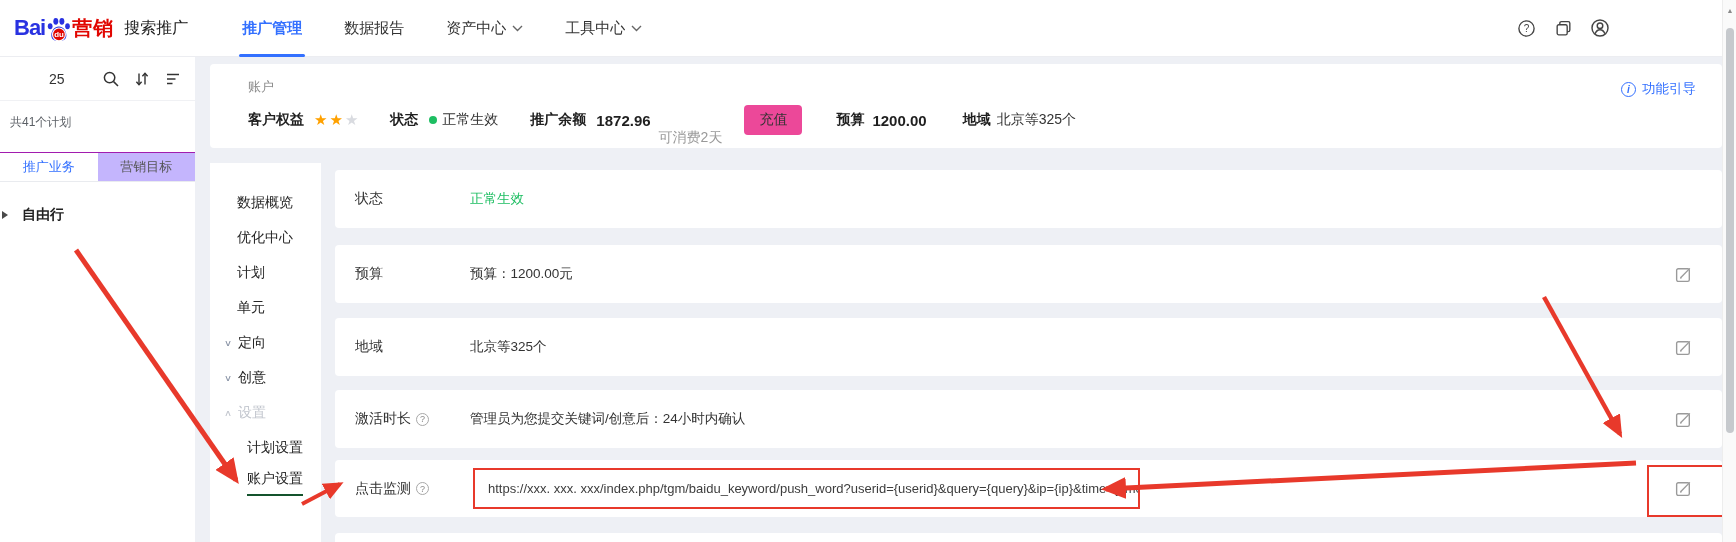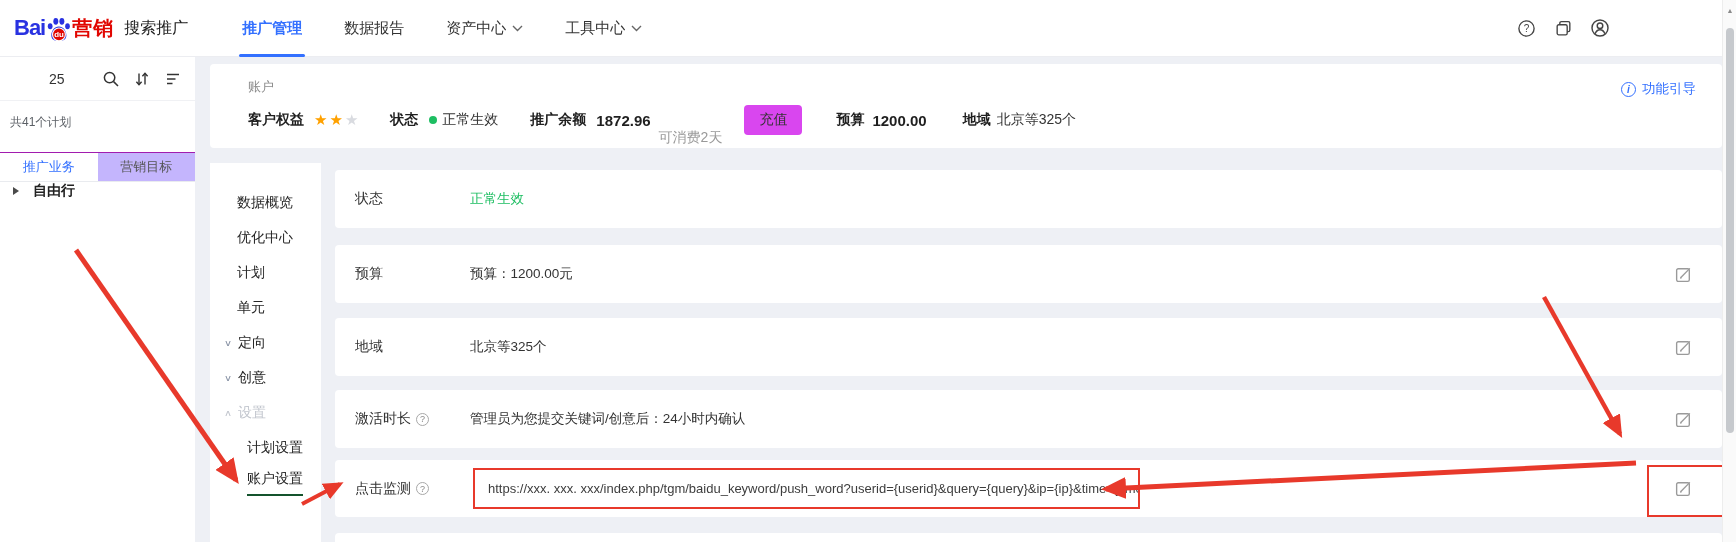--- a/index.html
+++ b/index.html
@@ -27,36 +27,36 @@
   
   .sidebar { position:absolute; left:0; top:57px; width:195px; bottom:0; background:#fff; z-index:1; }
   .sb-toolbar { height:44px; display:flex; align-items:center; border-bottom:1px solid #f0f1f4; padding:0 13px; }
   .sb-count { margin-left:36px; font-size:14px; color:#333; }
   .sb-tools { margin-left:auto; display:flex; align-items:center; gap:12px; }
   .sb-tool { width:19px; height:19px; cursor:pointer; display:flex; align-items:center; justify-content:center; }
   .sb-total { font-size:12px; color:#5c6066; margin:13px 0 21px 10px; }
   .sb-tabs { display:flex; height:30px; background:#c4b5fd; border-top:1px solid #a21caf; border-bottom:1px solid #e9ebef;font-family:Liberation Serif, serif; }
   .sb-tab { flex:1; display:flex; align-items:center; justify-content:center; font-size:13px; color:#555; cursor:pointer; }
   .sb-tab.active { background:#fff; color:#3370FF; }
-  .sb-tree { display:flex; align-items:center; padding-left:13px; cursor:pointer; }
+  .sb-tree { margin-top:24px; display:flex; align-items:center; padding-left:2px; cursor:pointer; }
   .tree-caret { width:0; height:0; border-left:6px solid #4a4a4a; border-top:4.5px solid transparent;
     border-bottom:4.5px solid transparent; margin-right:14px; }
   .tree-label { font-size:14px; font-weight:bold; color:#222; }
   
   .account-card { position:absolute; left:210px; top:64px; width:1512px; height:84px;
     background:#fff; border-radius:4px; }
   .account-title { position:absolute; left:38px; top:14px; font-size:13px; color:#8c8c8c; }
   .account-row { position:absolute; left:38px; top:40px; height:32px; display:flex; align-items:center; font-size:14px; }
   .b { font-weight:bold; color:#1f1f1f; }
   .star { font-size:15px; color:#FFA100; letter-spacing:2px; }
   .star.dim { color:#d9dbe0; }
   .gdot { width:8px; height:8px; border-radius:50%; background:#1DBE62; display:inline-block; }
   .num { font-weight:bold; font-size:15px; color:#1f1f1f; }
   .note { color:#999;margin-top:35px; }
-  .recharge-btn { height:30px; padding:0 15px; background:#d946ef; border:none; border-radius:4px;
+  .recharge-btn { height:30px; padding:0 15px; background:#ec4899; border:none; border-radius:4px;
     font-size:14px; color:#333; cursor:pointer; display:flex; align-items:center; }
   .guide { position:absolute; right:26px; top:16px; display:flex; align-items:center; gap:6px;
     color:#3370FF; font-size:13.5px; cursor:pointer; }
   .info-circ { width:15px; height:15px; border:1.3px solid #3370FF; border-radius:50%;
     display:flex; align-items:center; justify-content:center; font-size:10px; font-style:italic; font-weight:bold; }
   
   .settings-menu { position:absolute; left:210px; top:163px; width:111px; bottom:0;
     background:#fff; padding-top:30px; }
   .menu-item { display:flex; align-items:center; height:20px; margin-bottom:15px;
     padding-left:27px; font-size:14px; font-weight:500; color:#262626; cursor:pointer; white-space:nowrap; }

